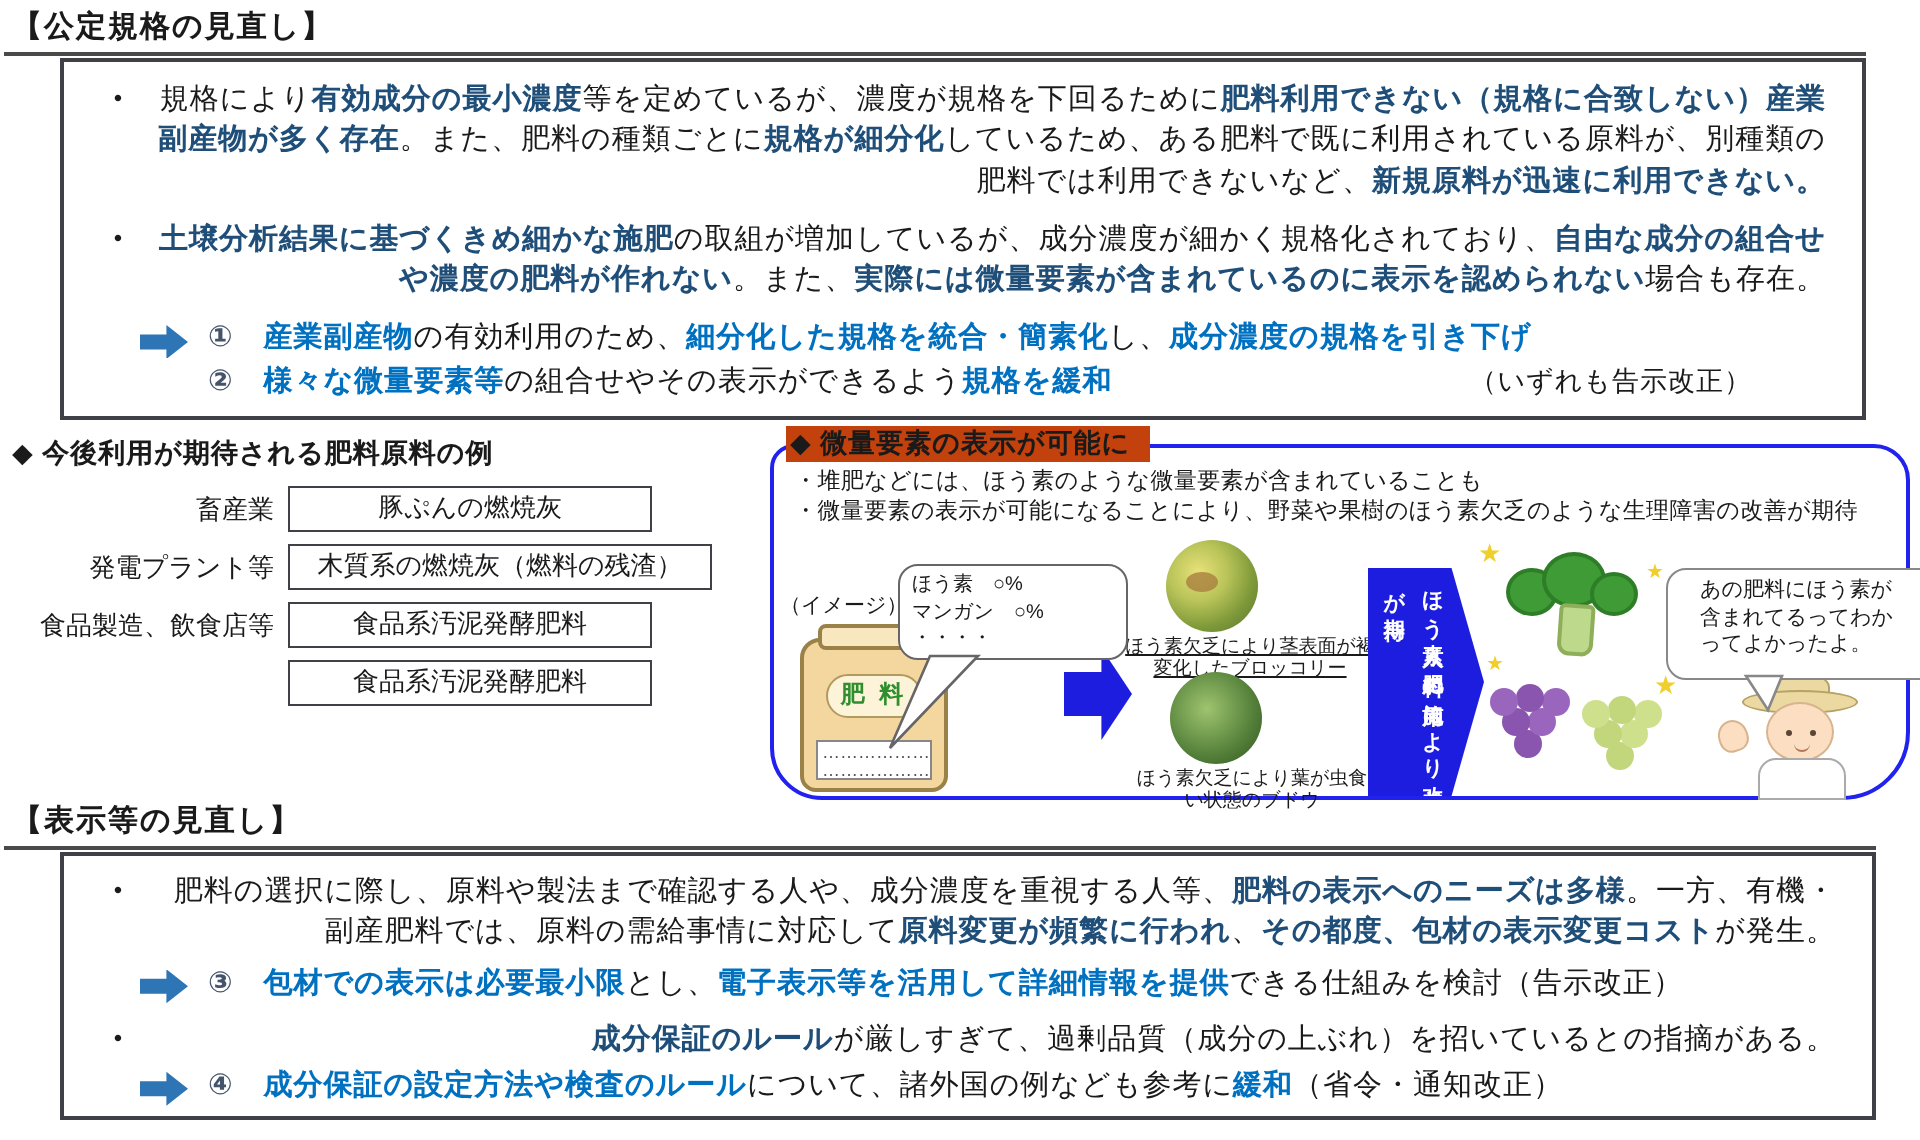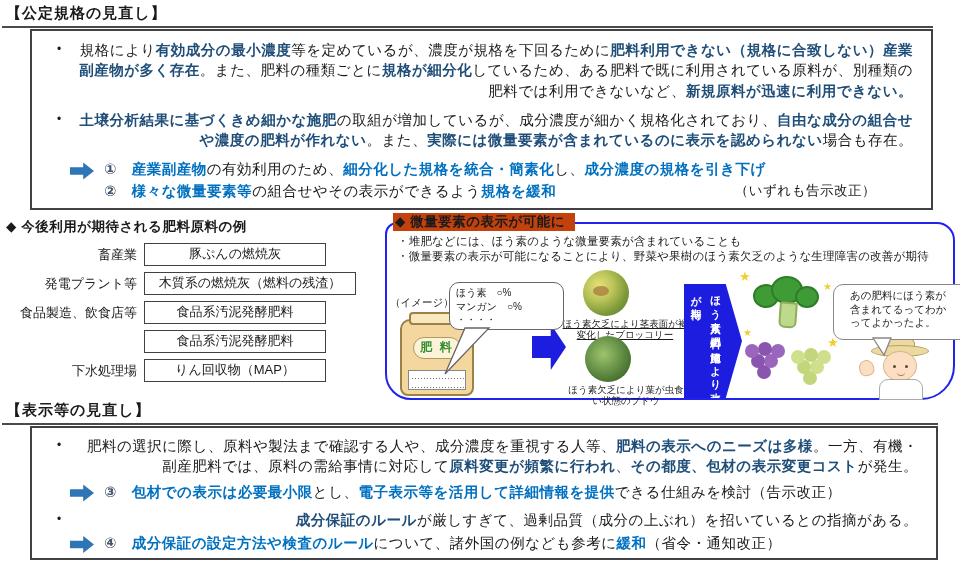--- a/index.html
+++ b/index.html
@@ -155,24 +155,20 @@
         <span class="m-item" style="width:212px">木質系の燃焼灰（燃料の残渣）</span>
       </div>
       <div class="m-row">
         <span class="m-label">食品製造、飲食店等</span>
         <span class="m-item" style="width:182px">食品系汚泥発酵肥料</span>
       </div>
       <div class="m-row">
         <span class="m-label"></span>
         <span class="m-item" style="width:182px">食品系汚泥発酵肥料</span>
       </div>
-      <div class="m-row">
-        <span class="m-label">下水処理場</span>
-        <span class="m-item" style="width:182px">りん回収物（MAP）</span>
-      </div>
     </div>
   </div>
 
   <div class="trace">
     <div class="trace-head">◆ 微量要素の表示が可能に</div>
     <div class="trace-points">
       <div class="trace-point">・堆肥などには、ほう素のような微量要素が含まれていることも</div>
       <div class="trace-point">・微量要素の表示が可能になることにより、野菜や果樹のほう素欠乏のような生理障害の改善が期待</div>
     </div>
     <div class="img-label">（イメージ）</div>

